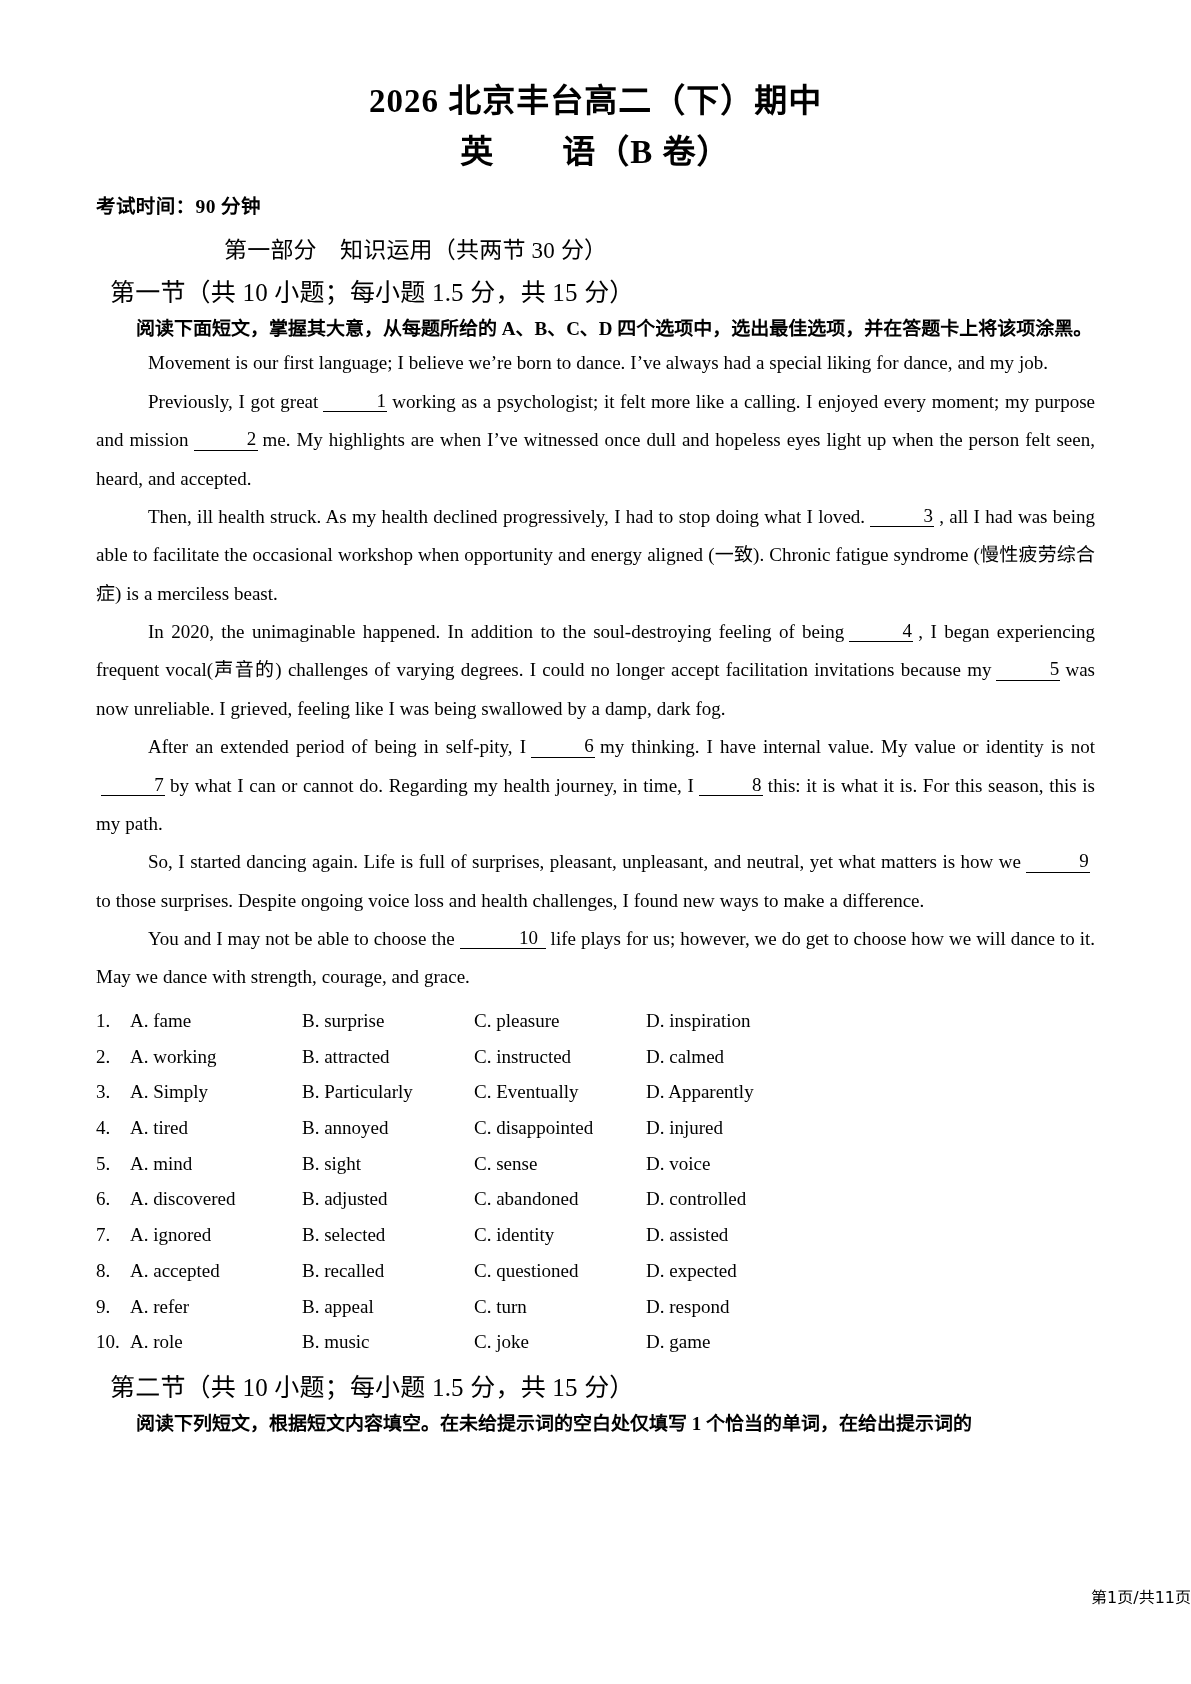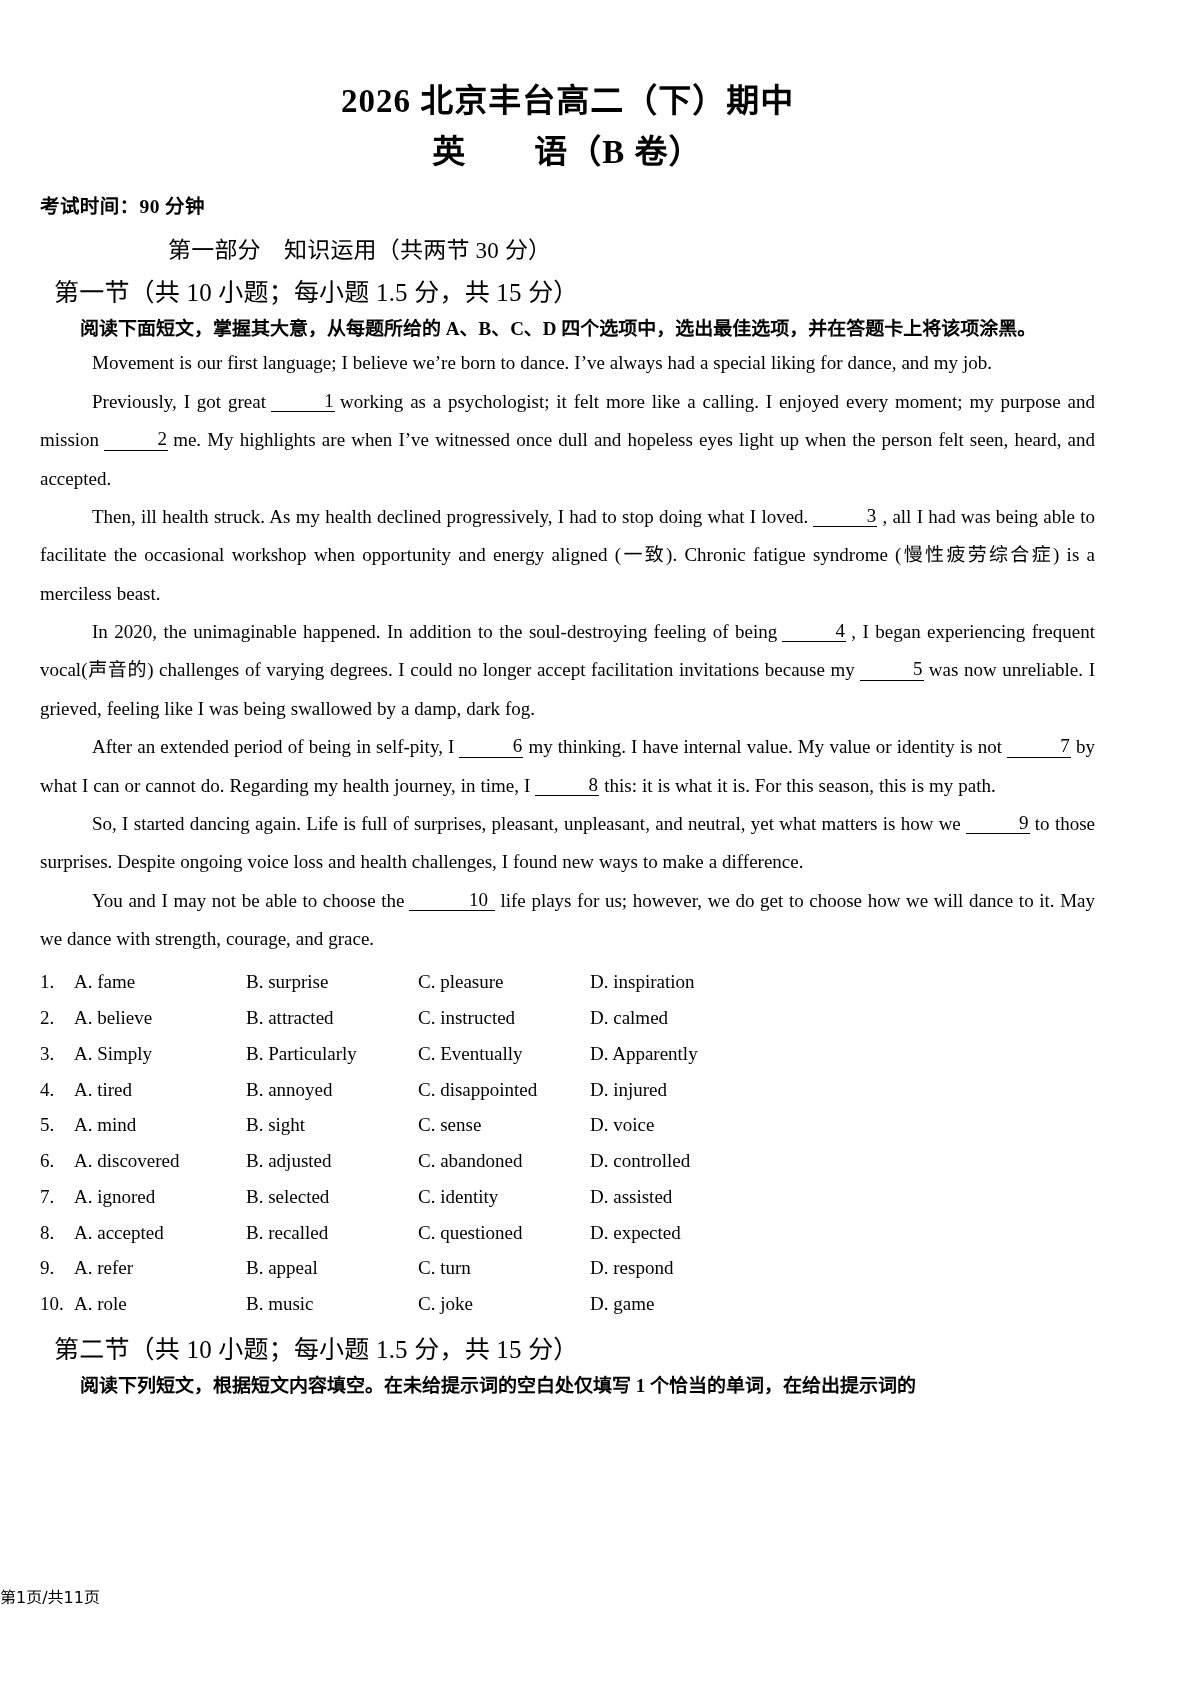--- a/index.html
+++ b/index.html
@@ -15,21 +15,21 @@
     font-family: "Liberation Serif", "DejaVu Serif", serif;
     color: #000000;
     overflow: hidden;
   }
   .page {
     position: absolute;
     left: 0; top: 0;
     width: 1191px;
     height: 1684px;
     box-sizing: border-box;
-    padding: 78px 96px 0 40px;
+    padding: 78px 96px 0 96px;
   }
   
   .doc-title {
     text-align: center;
     font-size: 33px;
     font-weight: 700;
     letter-spacing: 1px;
     line-height: 1.42;
     margin: 0;
     white-space: pre;
@@ -110,21 +110,21 @@
     flex: 0 0 172px;
     white-space: nowrap;
   }
   .opt-row .opt:last-child { flex: 1 1 auto; }
   
   .footer {
     position: absolute;
     left: 0;
     bottom: 76px;
     width: 1191px;
-    text-align: left;
+    text-align: right;
     font-size: 16px;
     font-family: "DejaVu Sans", "Liberation Sans", sans-serif;
   }
 </style>
 </head>
 <body>
 
 <div class="page">
 
   <h1 class="doc-title">2026 北京丰台高二（下）期中</h1>
@@ -170,21 +170,21 @@
   <div class="options">
     <div class="opt-row">
       <span class="q-num">1.</span>
       <span class="opt">A. fame</span>
       <span class="opt">B. surprise</span>
       <span class="opt">C. pleasure</span>
       <span class="opt">D. inspiration</span>
     </div>
     <div class="opt-row">
       <span class="q-num">2.</span>
-      <span class="opt">A. believe</span>
+      <span class="opt">A. working</span>
       <span class="opt">B. attracted</span>
       <span class="opt">C. instructed</span>
       <span class="opt">D. calmed</span>
     </div>
     <div class="opt-row">
       <span class="q-num">3.</span>
       <span class="opt">A. Simply</span>
       <span class="opt">B. Particularly</span>
       <span class="opt">C. Eventually</span>
       <span class="opt">D. Apparently</span>

